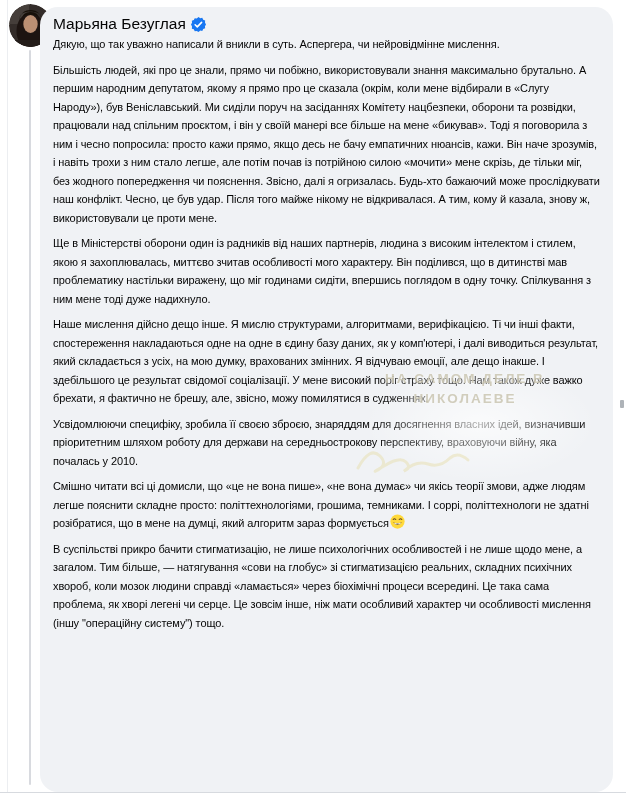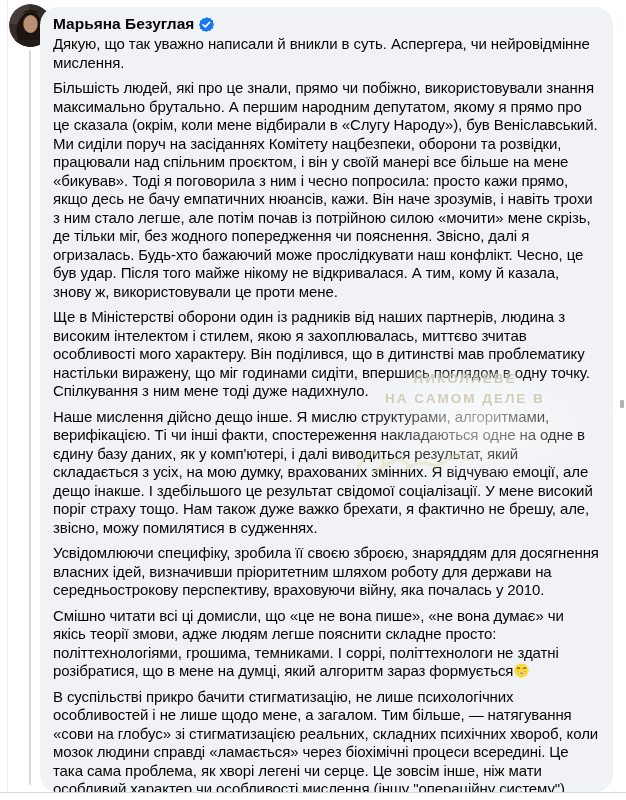--- a/index.html
+++ b/index.html
@@ -22,26 +22,26 @@
   }
   .bubble{
     position:absolute;left:40px;top:7px;width:573px;height:785px;
     background:#f0f2f5;border-radius:18px;
     padding:7px 13px 0 13px;box-sizing:border-box;overflow:hidden;
   }
   .author-row{
     display:flex;align-items:center;gap:5px;line-height:20px;margin-bottom:1px;
   }
   .author-name{
-    font-weight:bold;font-size:15.5px;color:#050505;cursor:pointer;
+    font-weight:normal;font-size:15.5px;color:#050505;cursor:pointer;
   }
   .badge{width:15px;height:15px;display:inline-block;flex:0 0 auto;margin-top:1px;}
   .post-text p{
     margin:7px 0 0 0;
-    font-size:15px;line-height:18.5px;color:#050505;
+    font-size:11px;line-height:18.5px;color:#050505;
     letter-spacing:-0.1px;
   }
   .post-text p:first-child{margin-top:0;}
   .emoji{
     display:inline-block;width:15px;height:15px;vertical-align:-2px;margin-left:1px;
   }
   
   .wm-glow{
     position:absolute;left:330px;top:348px;width:300px;height:150px;
     background:radial-gradient(closest-side,rgba(255,255,255,0.68),rgba(255,255,255,0) 78%);
@@ -116,22 +116,22 @@
           <path d="M9.8 5.9 Q11.4 4.1 12.6 5.9" fill="none" stroke="#65471b" stroke-width="1.1" stroke-linecap="round"></path>
           <path d="M3.2 8.8 Q8 14.6 12.8 8.8 Q8 10.6 3.2 8.8 Z" fill="#65471b"></path>
           <path d="M4.4 9.4 Q8 10.8 11.6 9.4 L11.2 10.4 Q8 11.6 4.8 10.4 Z" fill="#ffffff"></path>
         </svg></p>
     <p>В суспільстві прикро бачити стигматизацію, не лише психологічних особливостей і не лише щодо мене, а загалом. Тим більше, — натягування «сови на глобус» зі стигматизацією реальних, складних психічних хвороб, коли мозок людини справді «ламається» через біохімічні процеси всередині. Це така сама проблема, як хворі легені чи серце. Це зовсім інше, ніж мати особливий характер чи особливості мислення (іншу "операційну систему") тощо.</p>
   </div>
 </div>
 
 <div class="wm-glow"></div>
 <div class="wm-text">
+  <div>НА САМОМ ДЕЛЕ В</div>
   <div>НИКОЛАЕВЕ</div>
-  <div>НА САМОМ ДЕЛЕ В</div>
 </div>
 <svg class="wm-sign" viewBox="0 0 130 45">
   <path d="M8 30 Q20 8 30 18 Q38 26 28 32 Q20 36 34 28 Q50 18 56 24 Q62 30 54 33 Q66 22 78 26 Q90 30 100 20 Q108 13 118 22" fill="none" stroke="#e6dca6" stroke-width="3" stroke-linecap="round"></path>
 </svg>
 
 <div class="right-artifact"></div>
 <div class="bottom-divider"></div>
 <div class="below-divider"></div>
 
 </body></html>

